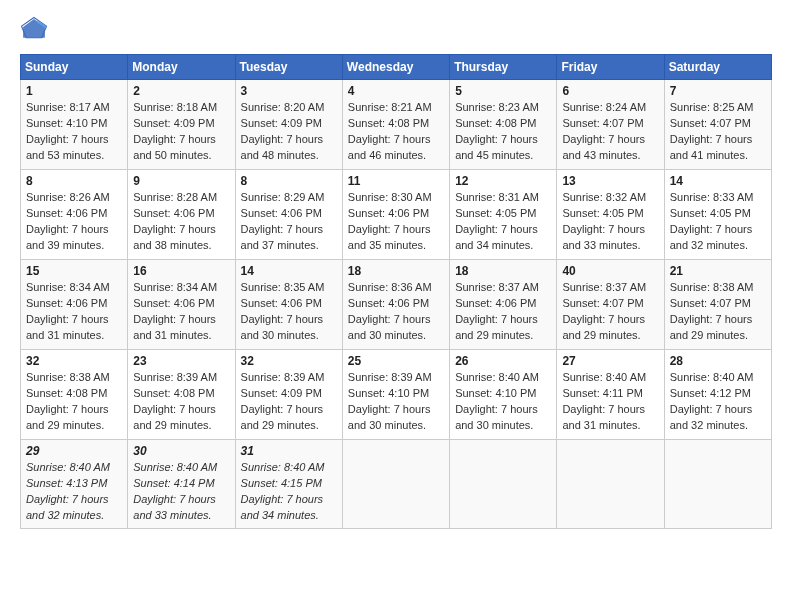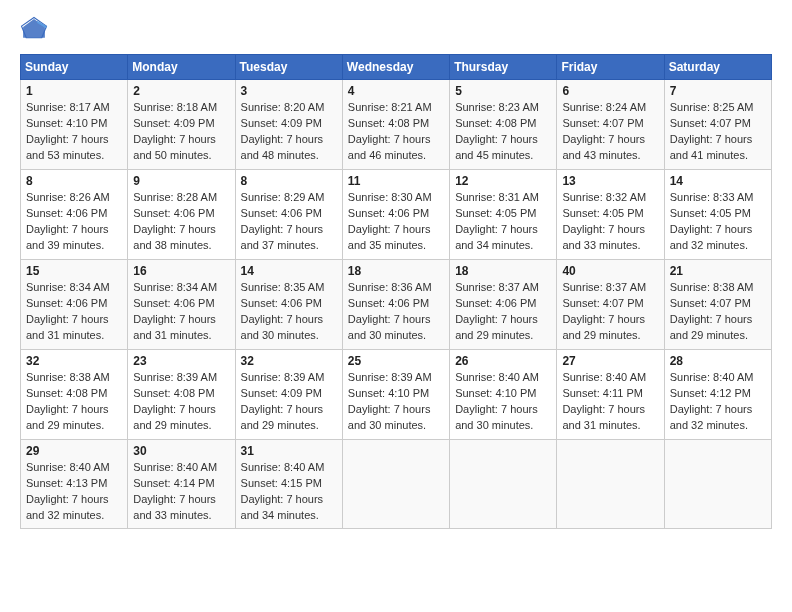--- a/index.html
+++ b/index.html
@@ -91,20 +91,21 @@
     .day-info {
       line-height: 1.45;
       font-size: 11px;
       color: #333;
     }
     td.empty {
       background: #fff;
     }
     tbody tr:last-child td {
       height: 80px;
+      font-style: italic;
     }
   </style>
 </head>
 <body>
 
 <div class="page">
   <div class="header">
     <div class="logo">
       <svg class="logo-icon" viewBox="0 0 36 36">
         <rect x="0" y="0" width="36" height="36" fill="none"></rect>

